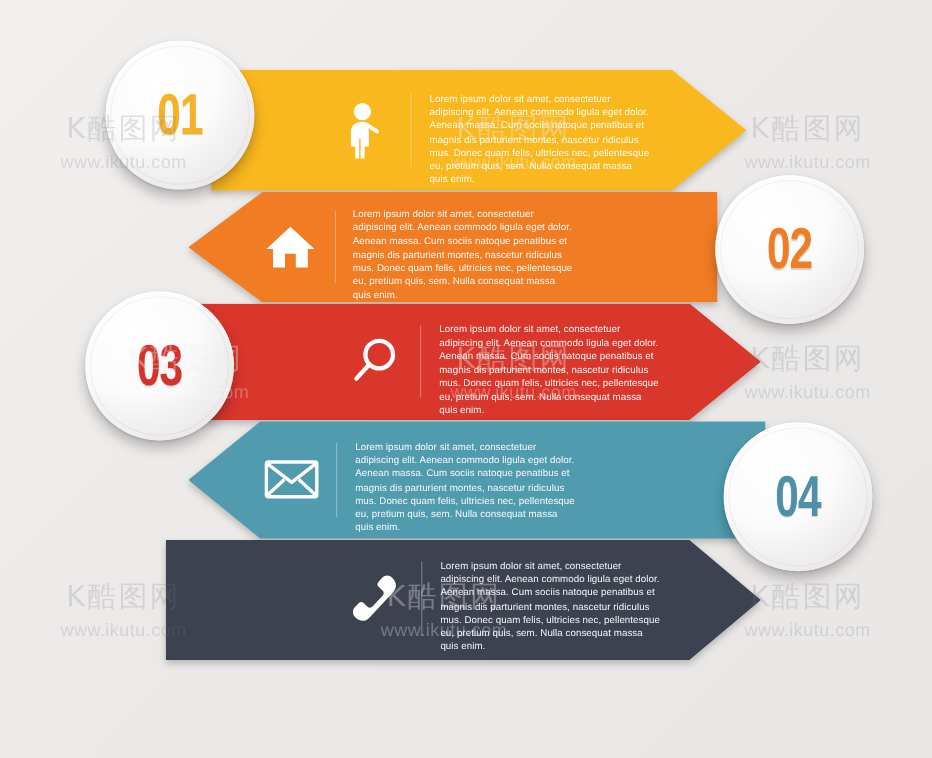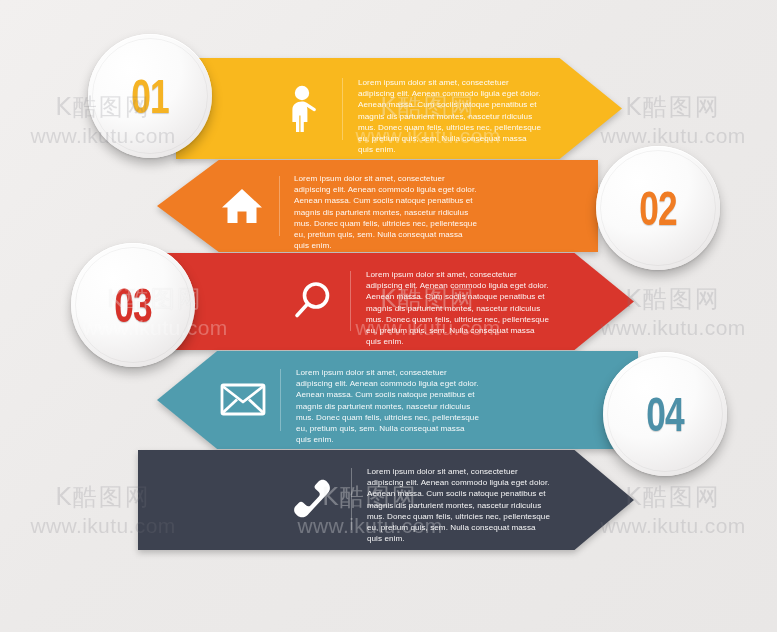--- a/index.html
+++ b/index.html
@@ -113,21 +113,21 @@
   .wm .wm-cn {
     font-size: 24px;
     line-height: 38px;
     color: rgba(255,255,255,0.72);
     font-family: "DejaVu Sans", sans-serif;
     letter-spacing: 2px;
     white-space: nowrap;
     text-shadow: 0 0 1px rgba(120,120,120,0.35);
   }
   .wm .wm-url {
-    font-size: 21px;
+    font-size: 15px;
     line-height: 19px;
     color: rgba(255,255,255,0.66);
     font-family: "Liberation Sans", sans-serif;
     letter-spacing: 0.4px;
     white-space: nowrap;
   }
   .wm.dark .wm-cn { color: rgba(120,120,128,0.50); text-shadow:none; }
   .wm.dark .wm-url { color: rgba(120,120,128,0.50); }
 </style>
 </head>

